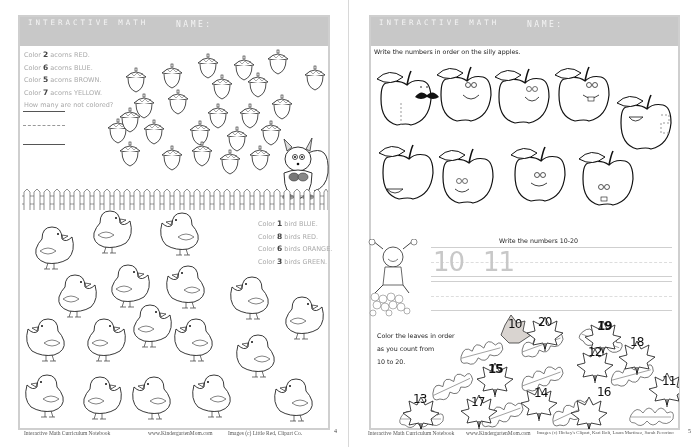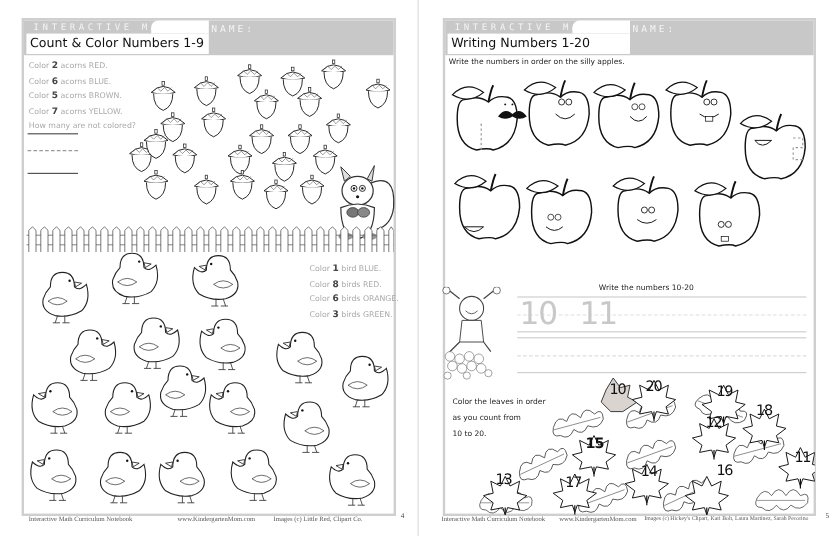--- a/index.html
+++ b/index.html
@@ -40,23 +40,20 @@
 </style>
 </head>
 <body>
 
 <div class="spread">
 
   <div class="page left">
     <div class="frame">
       <div class="header">
         <div class="banner">INTERACTIVE MATH</div>
-        <div class="title-box">
-          <div class="title">Count &amp; Color Numbers 1-9</div>
-        </div>
         <div class="name-label">NAME:</div>
       </div>
 
       <div class="instr" style="left:4px; top:32px;">
         <div><span>Color</span> <b>2</b> <span>acorns RED.</span></div>
         <div><span>Color</span> <b>6</b> <span>acorns BLUE.</span></div>
         <div><span>Color</span> <b>5</b> <span>acorns BROWN.</span></div>
         <div><span>Color</span> <b>7</b> <span>acorns YELLOW.</span></div>
         <div>How many are not colored?</div>
       </div>
@@ -201,23 +198,20 @@
     </div>
     <div class="pagenum" style="left:334px; top:428px;">4</div>
   </div>
 
   <div class="gutter-line"></div>
 
   <div class="page right">
     <div class="frame">
       <div class="header">
         <div class="banner">INTERACTIVE MATH</div>
-        <div class="title-box">
-          <div class="title">Writing Numbers 1-20</div>
-        </div>
         <div class="name-label">NAME:</div>
       </div>
 
       <div class="dark-text" style="left:3px; top:31px;">Write the numbers in order on the silly apples.</div>
 
       <svg style="position:absolute; left:0; top:40px;" width="308" height="170">
         <defs>
           <g id="apple">
             <path d="M8,14 Q2,14 2,30 Q2,52 18,56 Q28,54 32,56 Q50,52 52,30 Q52,14 44,12 Q34,10 28,16 Q20,10 8,14 Z" fill="#fff" stroke="#111" stroke-width="1.2"></path>
             <path d="M28,16 Q30,6 32,2" stroke="#111" stroke-width="1.6" fill="none"></path>
@@ -330,21 +324,21 @@
         <use href="#maple" x="210" y="36"></use>
         <use href="#maple" x="110" y="50"></use>
         <use href="#maple" x="282" y="60"></use>
         <use href="#maple" x="36" y="84"></use>
         <use href="#maple" x="94" y="82"></use>
         <use href="#maple" x="154" y="74"></use>
         <use href="#maple" x="204" y="84"></use>
       </svg>
       <span class="leaf-num" style="left:137px; top:300px;">10</span>
       <span class="leaf-num" style="left:167px; top:298px;">20</span>
-      <span class="leaf-num" style="left:226px; top:302px;">19</span>
+      <span class="leaf-num" style="left:226px; top:302px;font-weight:bold;">19</span>
       <span class="leaf-num" style="left:259px; top:318px;">18</span>
       <span class="leaf-num" style="left:217px; top:328px;">12</span>
       <span class="leaf-num" style="left:117px; top:345px;font-weight:bold;">15</span>
       <span class="leaf-num" style="left:291px; top:357px;">11</span>
       <span class="leaf-num" style="left:42px; top:375px;">13</span>
       <span class="leaf-num" style="left:100px; top:378px;">17</span>
       <span class="leaf-num" style="left:163px; top:369px;">14</span>
       <span class="leaf-num" style="left:211px; top:368px;margin-left:15px;">16</span>
     </div>
 

